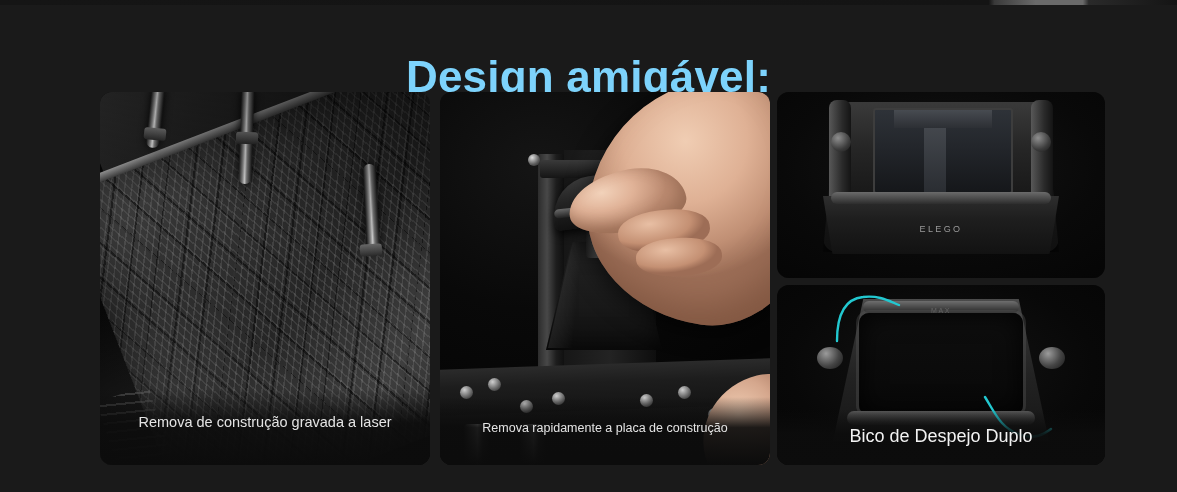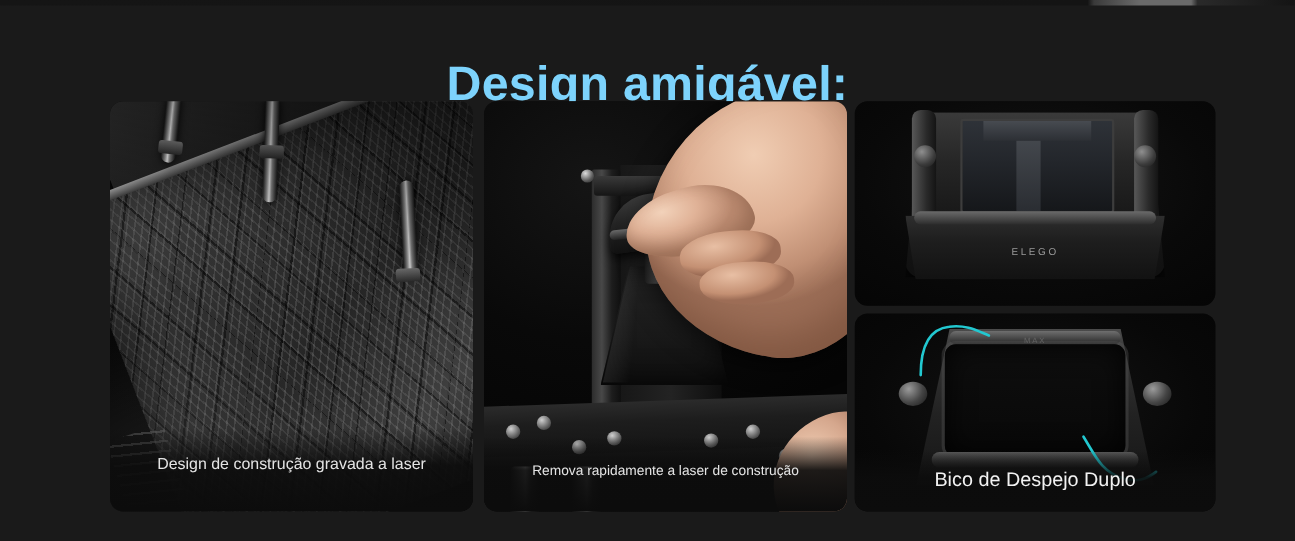--- a/index.html
+++ b/index.html
@@ -303,21 +303,21 @@
     <div class="plate-edge"></div>
     <div class="rod r1"></div>
     <div class="rod r2"></div>
     <div class="rod r3"></div>
     <div class="rod-cap c1"></div>
     <div class="rod-cap c2"></div>
     <div class="rod-cap c3"></div>
     <div class="coil"></div>
     <div class="plate-shadow"></div>
   </div>
-  <div class="caption">Design de construção gravada a laser</div>
+  <div class="caption">Remova de construção gravada a laser</div>
 </div>
 
 <div class="panel" id="p2">
   <div class="photo">
     <div class="z-col2"></div>
     <div class="z-col"></div>
     <div class="z-screw"></div>
     <div class="arm"></div>
     <div class="bp-body"></div>
     <div class="bp-sheen"></div>
@@ -334,21 +334,21 @@
     <div class="bolt b6"></div>
     <div class="bolt b7"></div>
     <div class="vatcol v1"></div>
     <div class="vatcol v2"></div>
     <div class="hand"></div>
     <div class="thumb"></div>
     <div class="finger f1"></div>
     <div class="finger f2"></div>
     <div class="hand2"></div>
   </div>
-  <div class="caption">Remova rapidamente a laser de construção</div>
+  <div class="caption">Remova rapidamente a placa de construção</div>
 </div>
 
 <div class="panel" id="p3">
   <div class="photo">
     <div class="tank-outer"></div>
     <div class="tank-window"></div>
     <div class="tank-rail left"></div>
     <div class="tank-rail right"></div>
     <div class="tank-knob left"></div>
     <div class="tank-knob right"></div>

